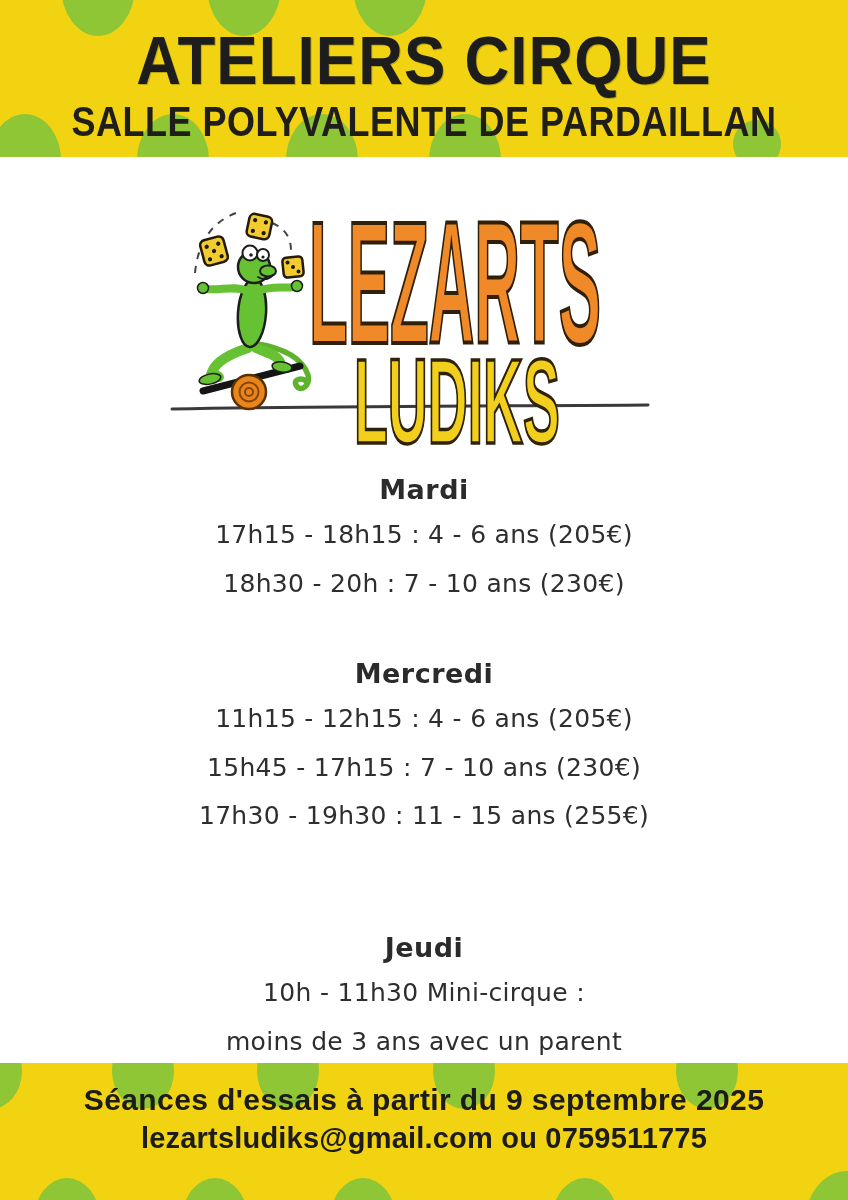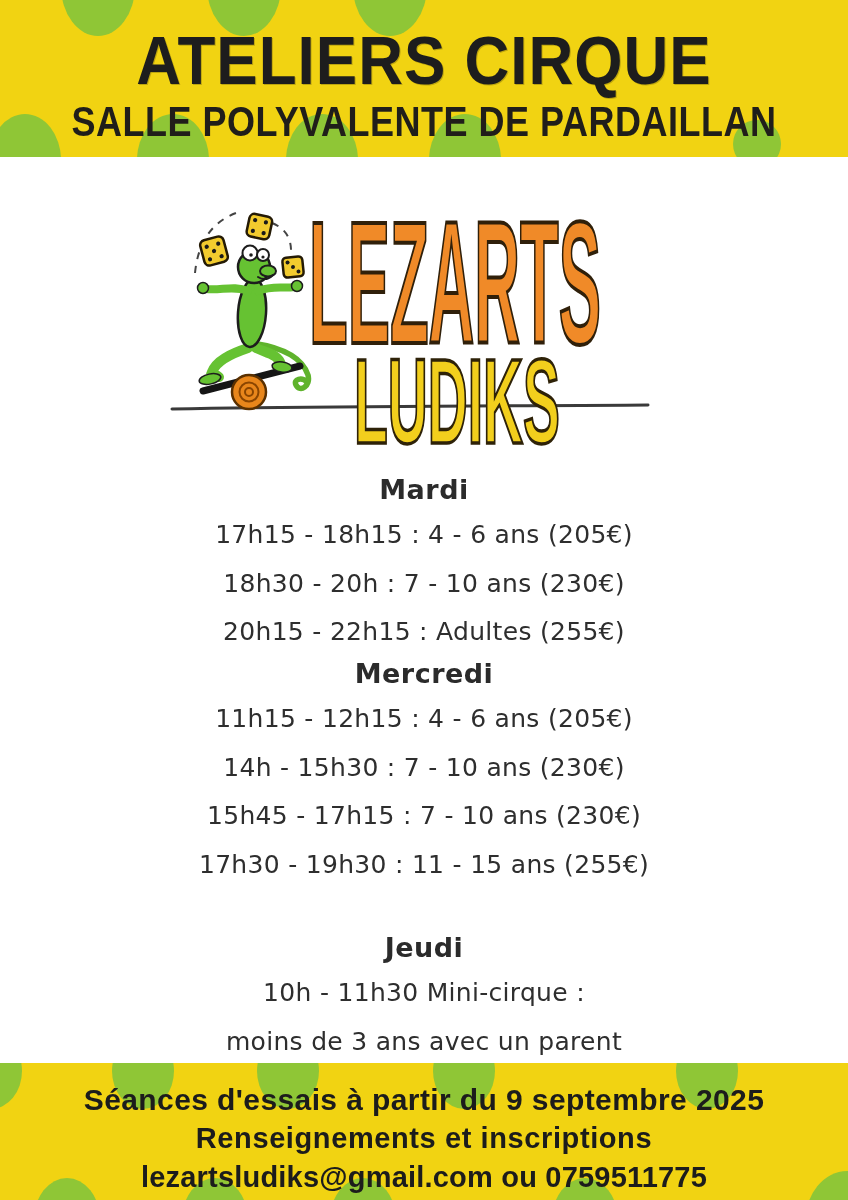--- a/index.html
+++ b/index.html
@@ -152,27 +152,25 @@
       <text x="307" y="258" text-anchor="middle" font-family="Liberation Sans, sans-serif" font-weight="bold" font-size="120" fill="#F2CF1D" stroke="#2e2208" stroke-width="3.5" textLength="206" lengthAdjust="spacingAndGlyphs">LUDIKS</text>
     </svg>
   </div>
 
   <section>
 
     <div class="day day-1">
       <h3>Mardi</h3>
       <p>17h15 - 18h15 : 4 - 6 ans (205€)</p>
       <p>18h30 - 20h : 7 - 10 ans (230€)</p>
-      <p>20h15 - 22h15 : Adultes (255€)</p>
     </div>
 
     <div class="day day-2">
       <h3>Mercredi</h3>
       <p>11h15 - 12h15 : 4 - 6 ans (205€)</p>
-      <p>14h - 15h30 : 7 - 10 ans (230€)</p>
       <p>15h45 - 17h15 : 7 - 10 ans (230€)</p>
       <p>17h30 - 19h30 : 11 - 15 ans (255€)</p>
     </div>
 
     <div class="day day-3">
       <h3>Jeudi</h3>
       <p>10h - 11h30 Mini-cirque :</p>
       <p>moins de 3 ans avec un parent</p>
       <p>10€ séance /famille</p>
     </div>
@@ -185,18 +183,17 @@
     <div class="dot ft-t3"></div>
     <div class="dot ft-t4"></div>
     <div class="dot ft-t5"></div>
     <div class="dot ft-b1"></div>
     <div class="dot ft-b2"></div>
     <div class="dot ft-b3"></div>
     <div class="dot ft-b4"></div>
     <div class="dot ft-b5"></div>
     <div class="footer-text">
       <p class="ft-line1">Séances d'essais à partir du 9 septembre 2025</p>
-      <p class="ft-line2">Renseignements et inscriptions</p>
       <p class="ft-line3">lezartsludiks@gmail.com ou 0759511775</p>
     </div>
   </footer>
 
 </div>
 
 </body></html>

